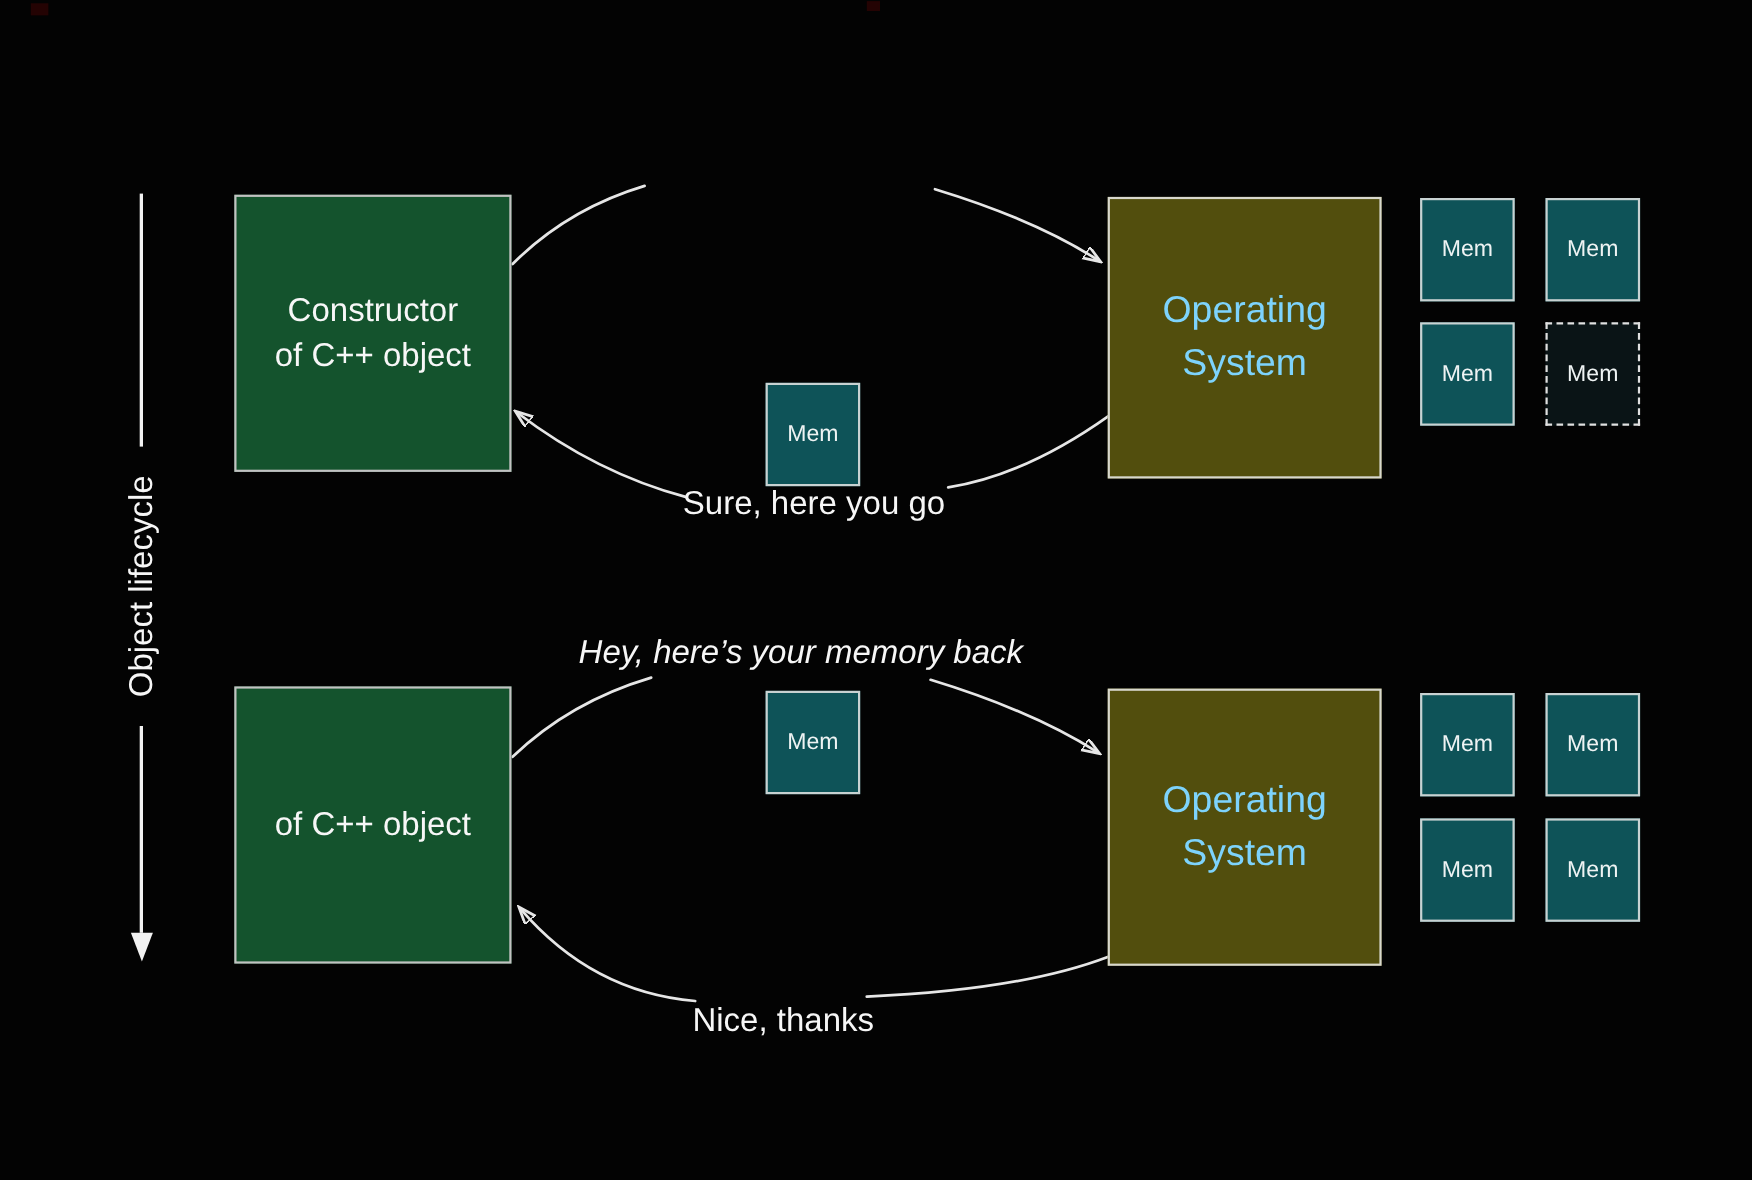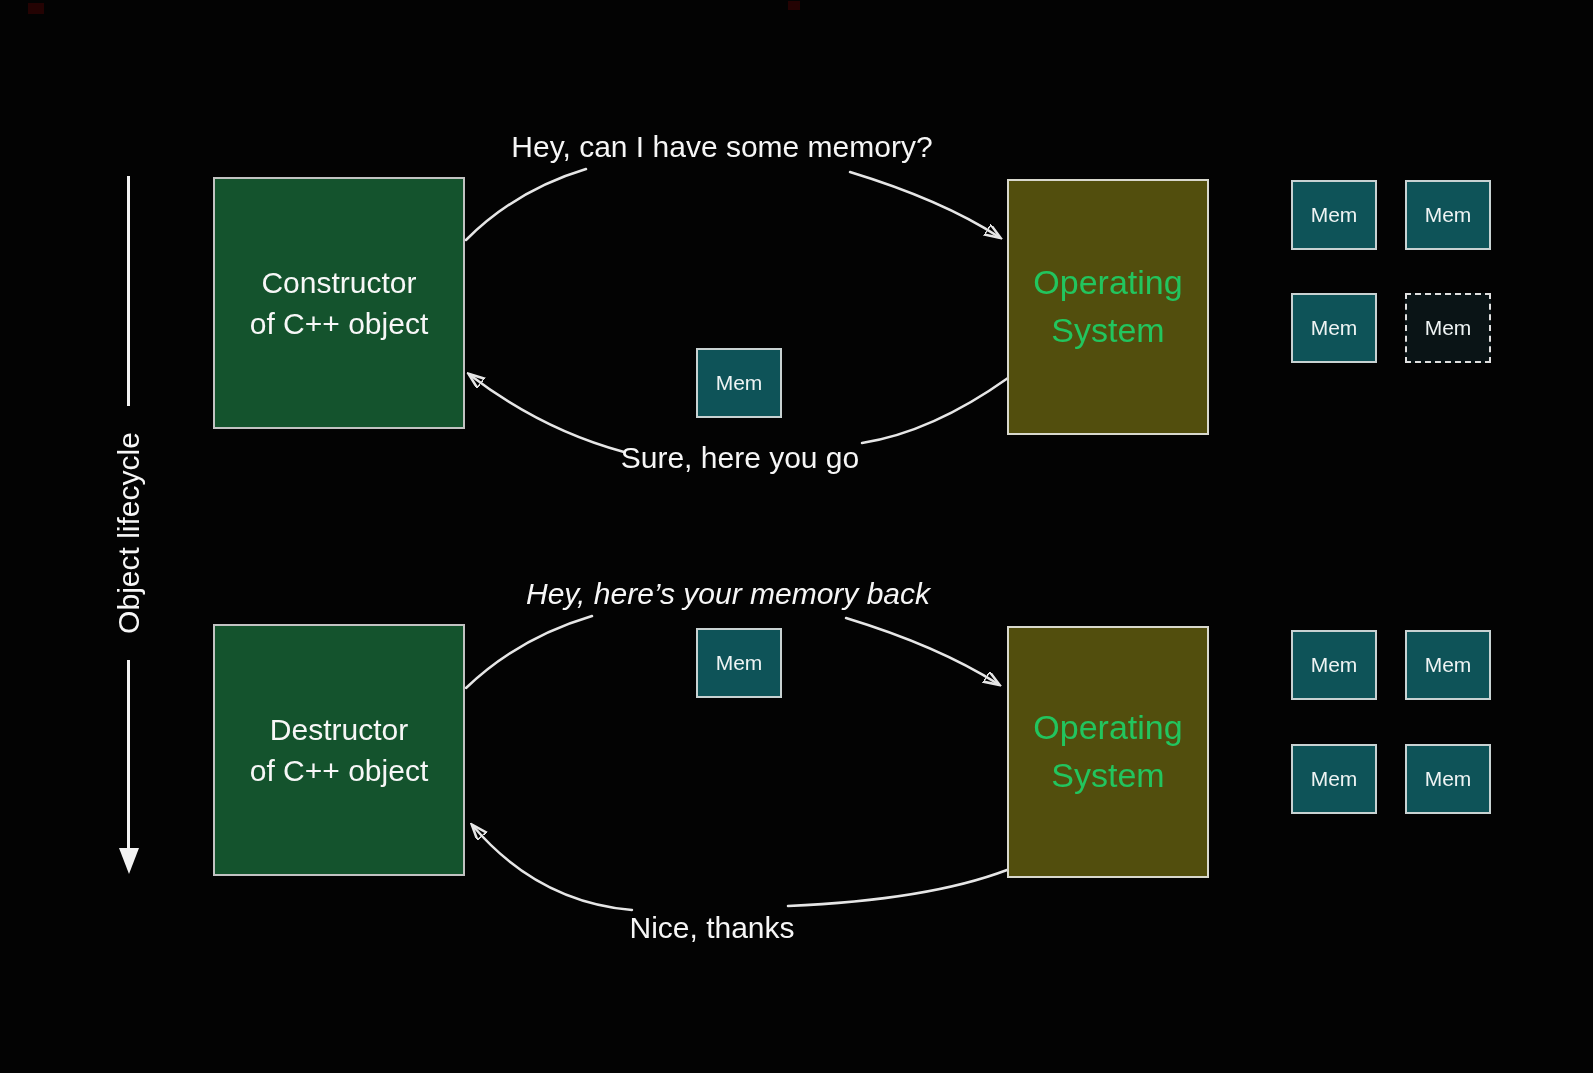--- a/index.html
+++ b/index.html
@@ -7,23 +7,23 @@
     position:relative;width:1593px;height:1073px;background:#030303;overflow:hidden;
     font-family:"Liberation Sans",sans-serif;color:#f6f6f6;
   }
   .arrow-layer{position:absolute;left:0;top:0;width:1593px;height:1073px;}
   .arrow-layer path{fill:none;stroke:#e6e6e6;stroke-width:2.5;stroke-linecap:round;}
 
   .box{position:absolute;display:flex;align-items:center;justify-content:center;
        text-align:center;box-sizing:border-box;}
   .actor-box{width:252px;height:252px;background:#14532d;border:2px solid #c2c2c2;
        font-size:30px;line-height:1.38;color:#f7f7f7;}
-  .os-box{width:202px;height:256px;background:#524e0d;border:2px solid #d8d8cd;
-       font-size:34px;line-height:1.4;color:#22c55e;}
-  .mem-box{width:86px;height:70px;background:#0e5358;border:2px solid #c8d2d2;
+  .os-box{width:249px;height:256px;background:#524e0d;border:2px solid #d8d8cd;
+       font-size:34px;line-height:1.4;color:#7dd3fc;}
+  .mem-box{width:86px;height:94px;background:#0e5358;border:2px solid #c8d2d2;
        font-size:21px;color:#eef3f3;}
   .mem-box.freed{background:#0a1416;border:2px dashed #e0e0e0;}
 
   .speech{position:absolute;transform:translate(-50%,-50%);white-space:nowrap;
        font-size:30px;color:#f6f6f6;}
 
   .axis-seg{position:absolute;left:127px;width:3px;background:#f2f2f2;}
   .axis-head{position:absolute;left:119px;width:0;height:0;
        border-left:10px solid transparent;border-right:10px solid transparent;
        border-top:26px solid #f2f2f2;}
@@ -72,21 +72,20 @@
     </div>
   </div>
 
   <div class="box os-box" style="left:1007px;top:179px;">
     <div>
       <div>Operating</div>
       <div>System</div>
     </div>
   </div>
 
-  <div class="speech" style="left:722px;top:147px;">Hey, can I have some memory?</div>
   <div class="speech" style="left:740px;top:458px;text-align:center;">Sure, here you go</div>
 
   <div class="box mem-box" style="left:696px;top:348px;">
     <span>Mem</span>
   </div>
 
   <div class="box mem-box" style="left:1291px;top:180px;">
     <span>Mem</span>
   </div>
   <div class="box mem-box" style="left:1405px;top:180px;">
@@ -94,21 +93,20 @@
   </div>
   <div class="box mem-box" style="left:1291px;top:293px;">
     <span>Mem</span>
   </div>
   <div class="box mem-box freed" style="left:1405px;top:293px;">
     <span>Mem</span>
   </div>
 
   <div class="box actor-box" style="left:213px;top:624px;">
     <div>
-      <div>Destructor</div>
       <div>of C++ object</div>
     </div>
   </div>
 
   <div class="box os-box" style="left:1007px;top:626px;height:252px;">
     <div>
       <div>Operating</div>
       <div>System</div>
     </div>
   </div>

